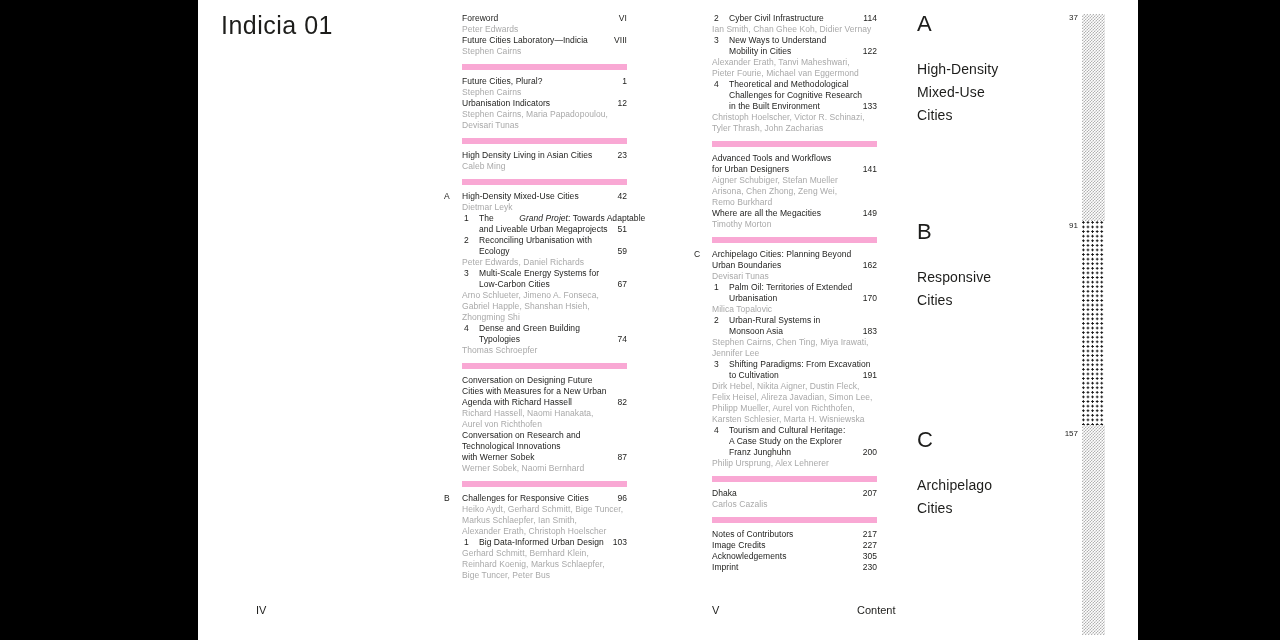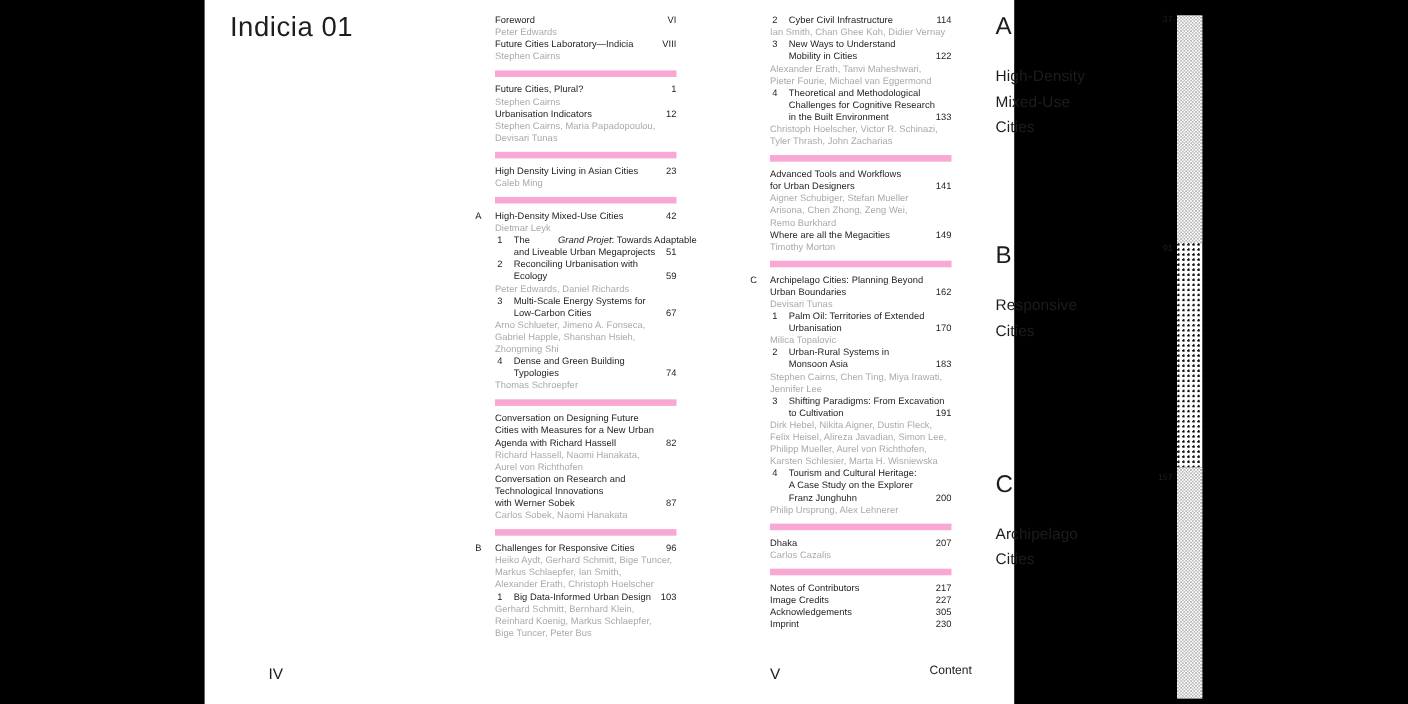--- a/index.html
+++ b/index.html
@@ -5,22 +5,22 @@
   * { margin:0; padding:0; box-sizing:border-box; }
   html,body { width:1280px; height:640px; }
   body {
     background:#000;
     font-family:"Liberation Sans", sans-serif;
     position:relative;
     overflow:hidden;
     color:#1d1d1b;
   }
   .sheet {
-    position:absolute; left:186px; top:0;
-    width:736px; height:640px;
+    position:absolute; left:198px; top:0;
+    width:940px; height:640px;
     background:#ffffff;
   }
   .book-title {
     position:absolute; left:23px; top:11px;
     font-size:25px; letter-spacing:0.5px; color:#1d1d1b;
     white-space:nowrap;
   }
   
   .toc-col {
     position:absolute; top:13px; width:165px;
@@ -58,21 +58,21 @@
       linear-gradient(45deg,#b1b1b1 25%,transparent 25%,transparent 75%,#b1b1b1 75%),
       linear-gradient(45deg,#b1b1b1 25%,transparent 25%,transparent 75%,#b1b1b1 75%);
     background-size:3px 3px;
     background-position:0 0, 1.5px 1.5px;
   }
   .dots {
     background-image:radial-gradient(circle at 1.3px 1.3px, #141414 1.05px, transparent 1.2px);
     background-size:4.6px 4.6px;
   }
   
-  .folio { position:absolute; top:604px; font-size:14px; }
+  .folio { position:absolute; top:604px; font-size:11px; }
   .folio-left  { left:58px; }
   .folio-right { left:514px; }
   .footer-label { position:absolute; top:604px; left:659px; font-size:11px; }
 </style>
 </head>
 <body>
 
 <div class="sheet">
 
   <div class="book-title">Indicia 01</div>
@@ -187,21 +187,21 @@
             <div>Aurel von Richthofen</div>
           </div>
         </div>
         <div class="entry">
           <div class="tlines">
             <div class="tline">Conversation on Research and</div>
             <div class="tline">Technological Innovations</div>
             <div class="tline">with Werner Sobek<span class="pg">87</span></div>
           </div>
           <div class="authors">
-            <div>Carlos Sobek, Naomi Hanakata</div>
+            <div>Werner Sobek, Naomi Bernhard</div>
           </div>
         </div>
       </div>
       <div class="block">
         <div class="entry">
           <span class="marginal">B</span>
           <div class="tlines">
             <div class="tline">Challenges for Responsive Cities<span class="pg">96</span></div>
           </div>
           <div class="authors">

